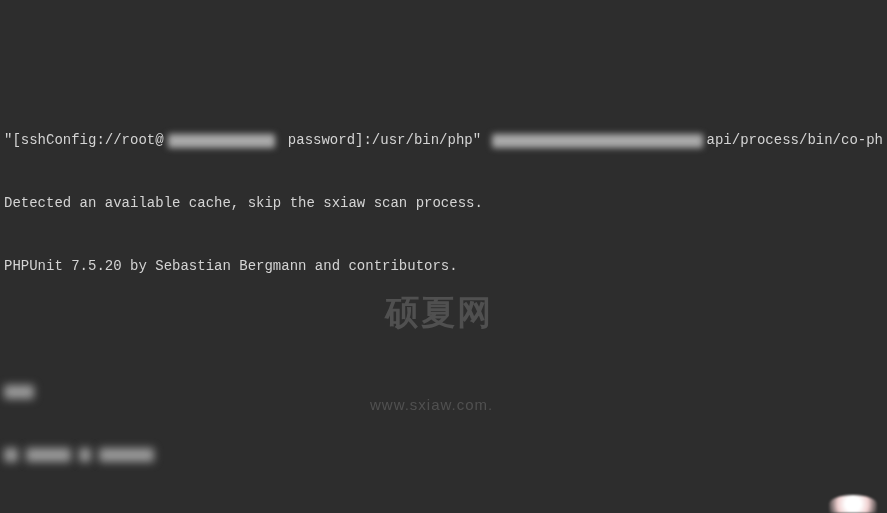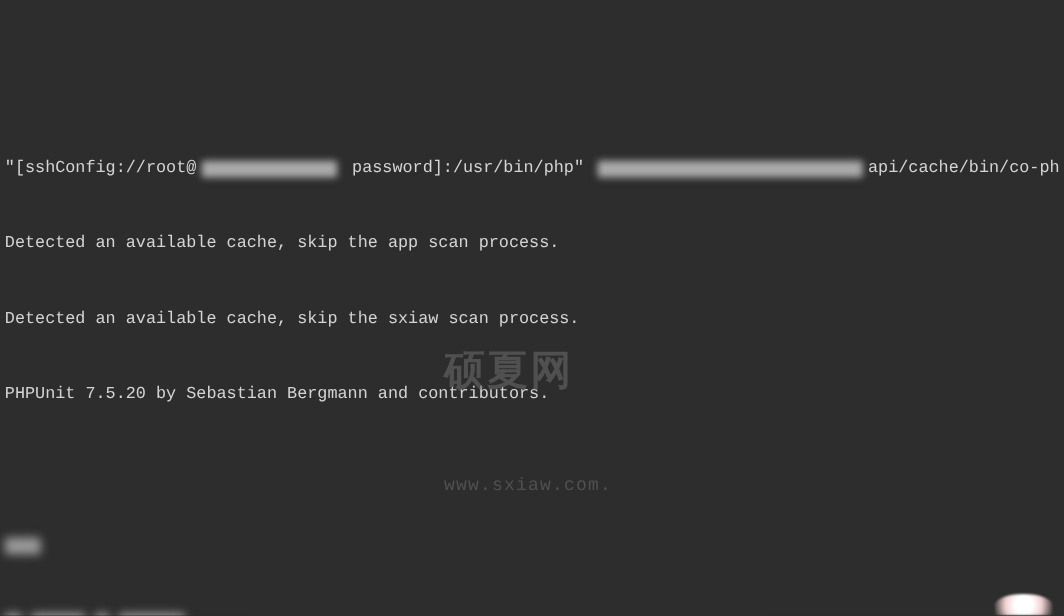--- a/index.html
+++ b/index.html
@@ -45,23 +45,23 @@
       display: flex;
       gap: 8px;
       align-items: center;
       height: 21px;
     }
     .watermark {
       position: absolute;
       top: 245px;
       left: 370px;
       color: rgba(110, 110, 110, 0.55);
-      text-align: left;
+      text-align: right;
       pointer-events: none;
-      font-family: Liberation Mono, monospace;
+      font-family: Liberation Sans, sans-serif;
     }
     .watermark-title {
       font-size: 34px;
       font-weight: bold;
       letter-spacing: 2px;
     }
     .watermark-url {
       font-size: 15px;
       margin-top: 14px;
       letter-spacing: 1px;
@@ -87,23 +87,22 @@
 
 
 
 <div class="terminal-content">
   <div class="line prompt-line">
     <span>"[sshConfig://root@</span>
     <span class="redacted" style="width:118px;margin:0 4px;"></span>
     <span> password]:/usr/bin/php"</span>
     <span style="width:8px;display:inline-block;"></span>
     <span class="redacted" style="width:230px;margin:0 4px;"></span>
-    <span>api/cache/bin/co-ph</span>
+    <span>api/process/bin/co-ph</span>
   </div>
-  <div class="line">Detected an available cache, skip the app scan process.</div>
   <div class="line">Detected an available cache, skip the sxiaw scan process.</div>
   <div class="line">PHPUnit 7.5.20 by Sebastian Bergmann and contributors.</div>
   <div class="line">&nbsp;</div>
   <div class="redacted-line">
     <span class="redacted-block" style="width:30px;height:14px;"></span>
   </div>
   <div class="redacted-line">
     <span class="redacted-block" style="width:14px;height:14px;"></span>
     <span class="redacted-block" style="width:45px;height:14px;"></span>
     <span class="redacted-block" style="width:12px;height:14px;"></span>

